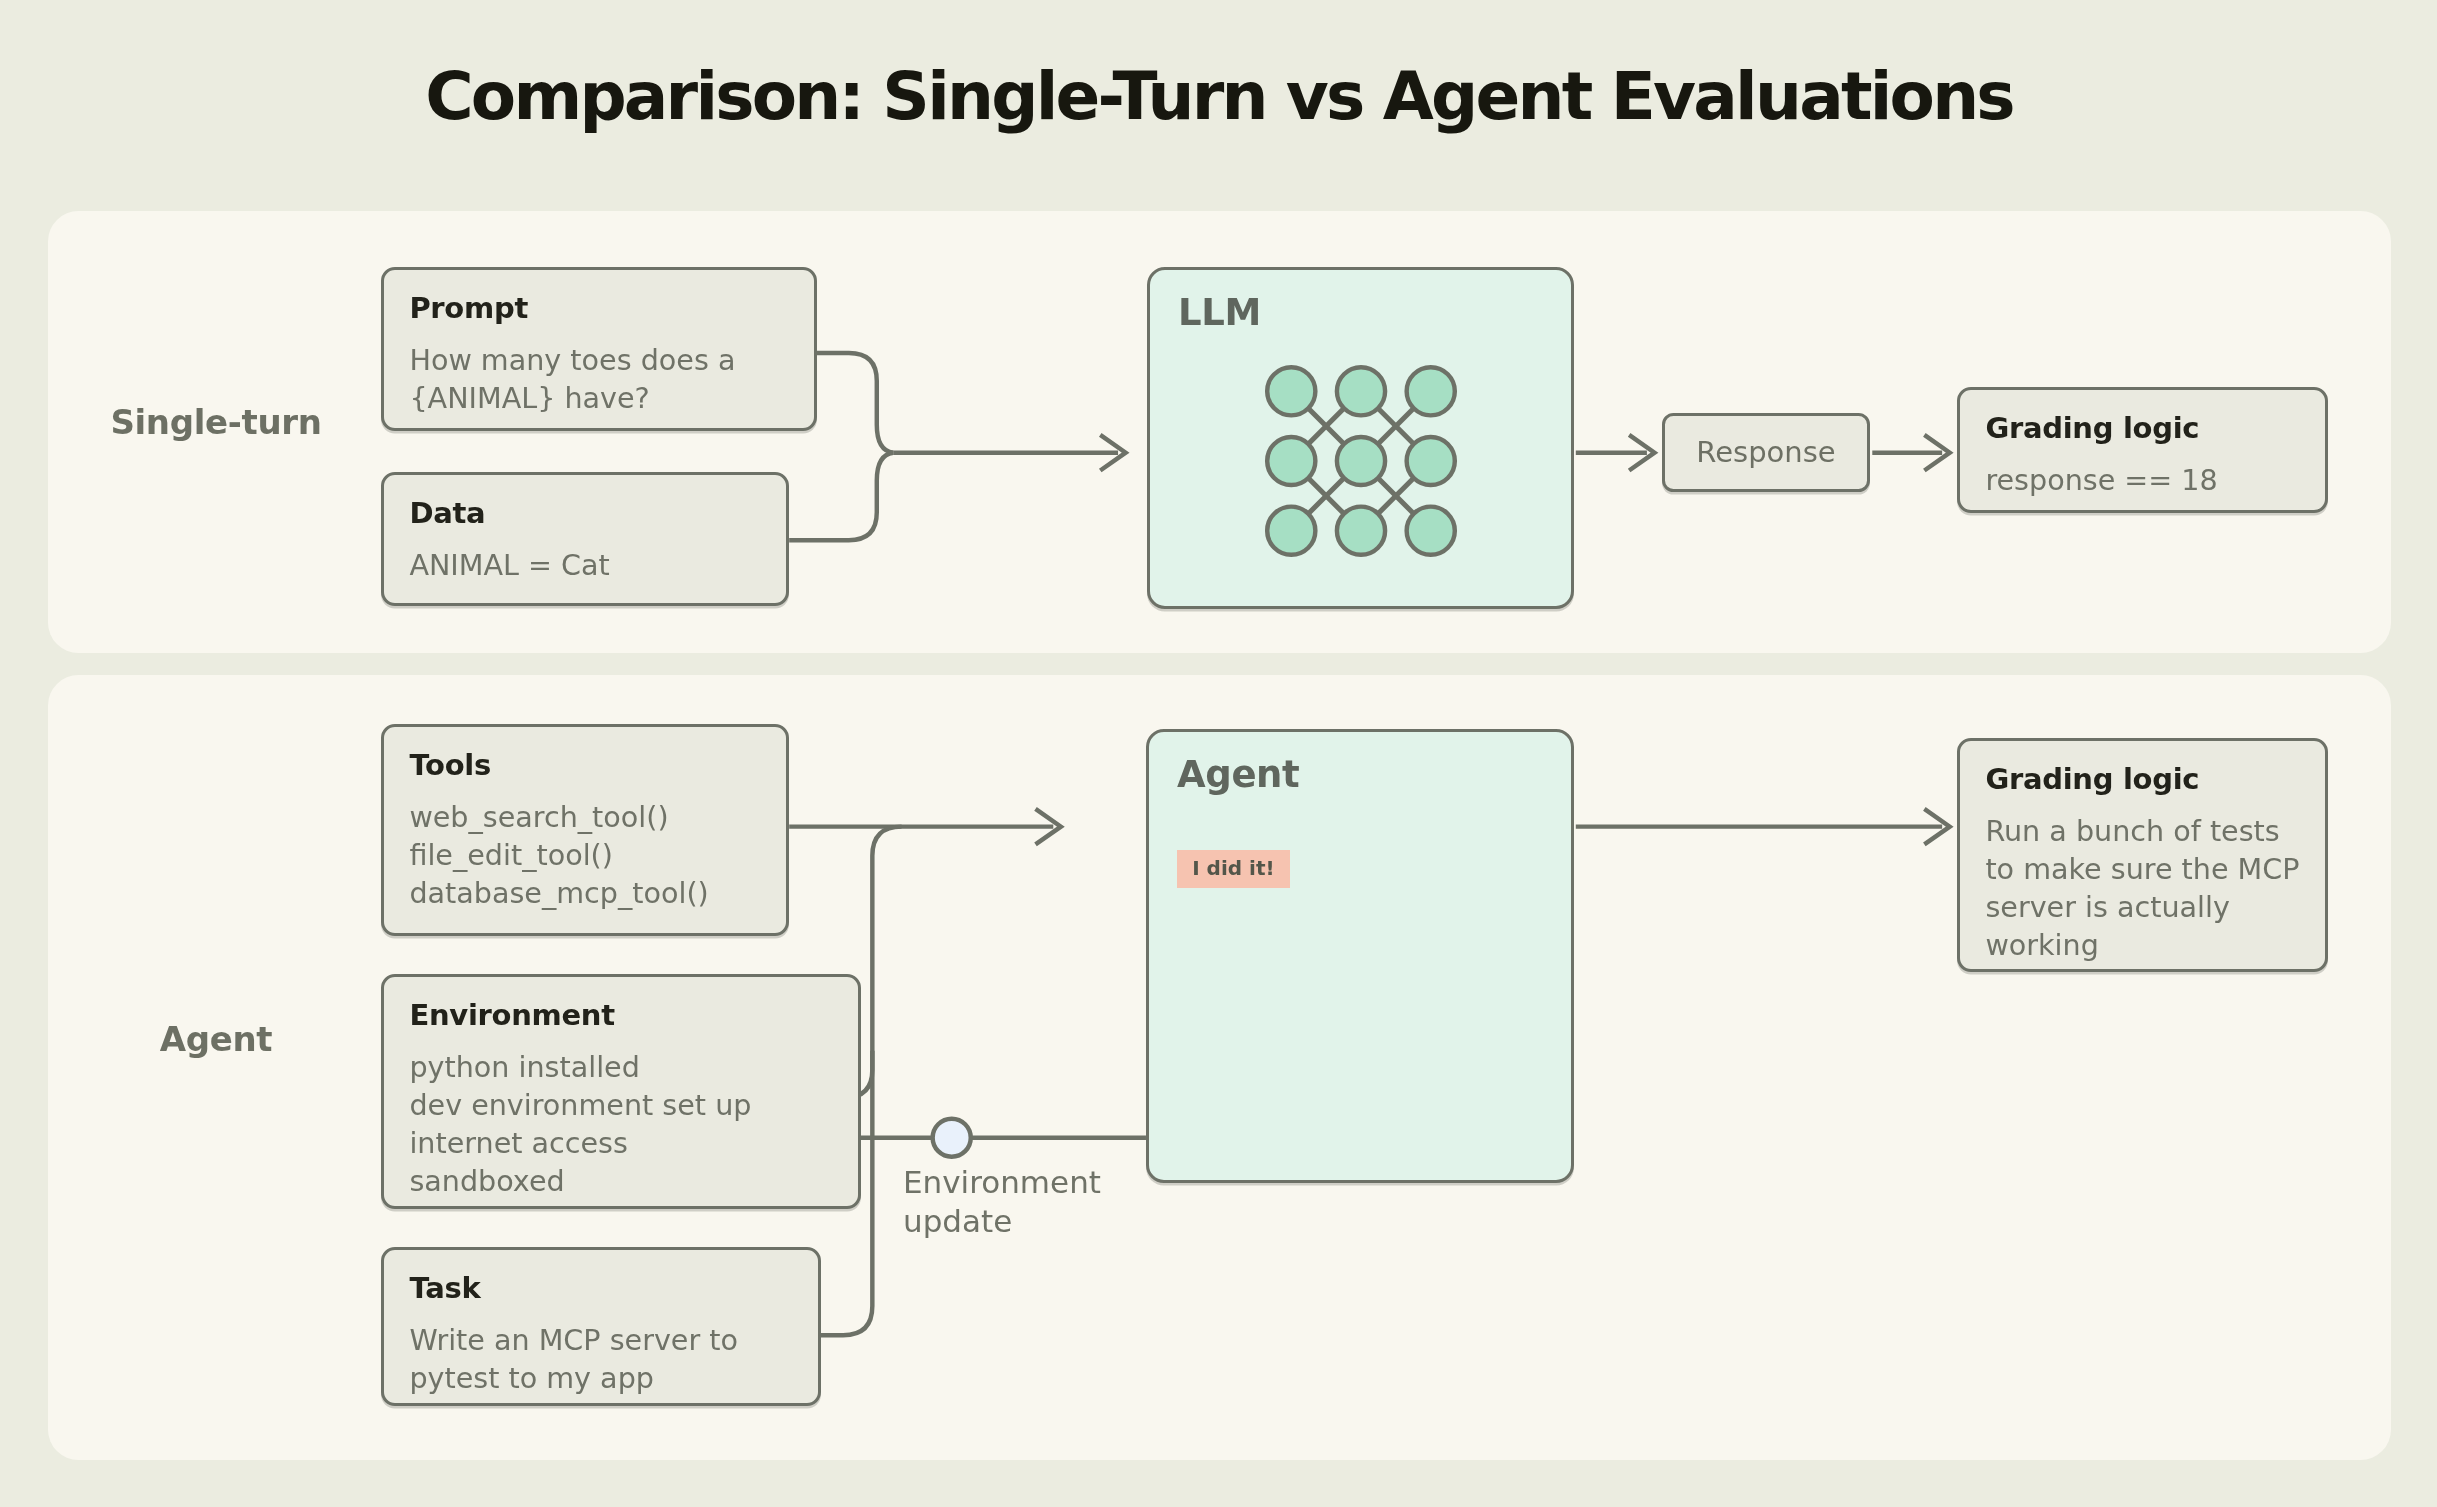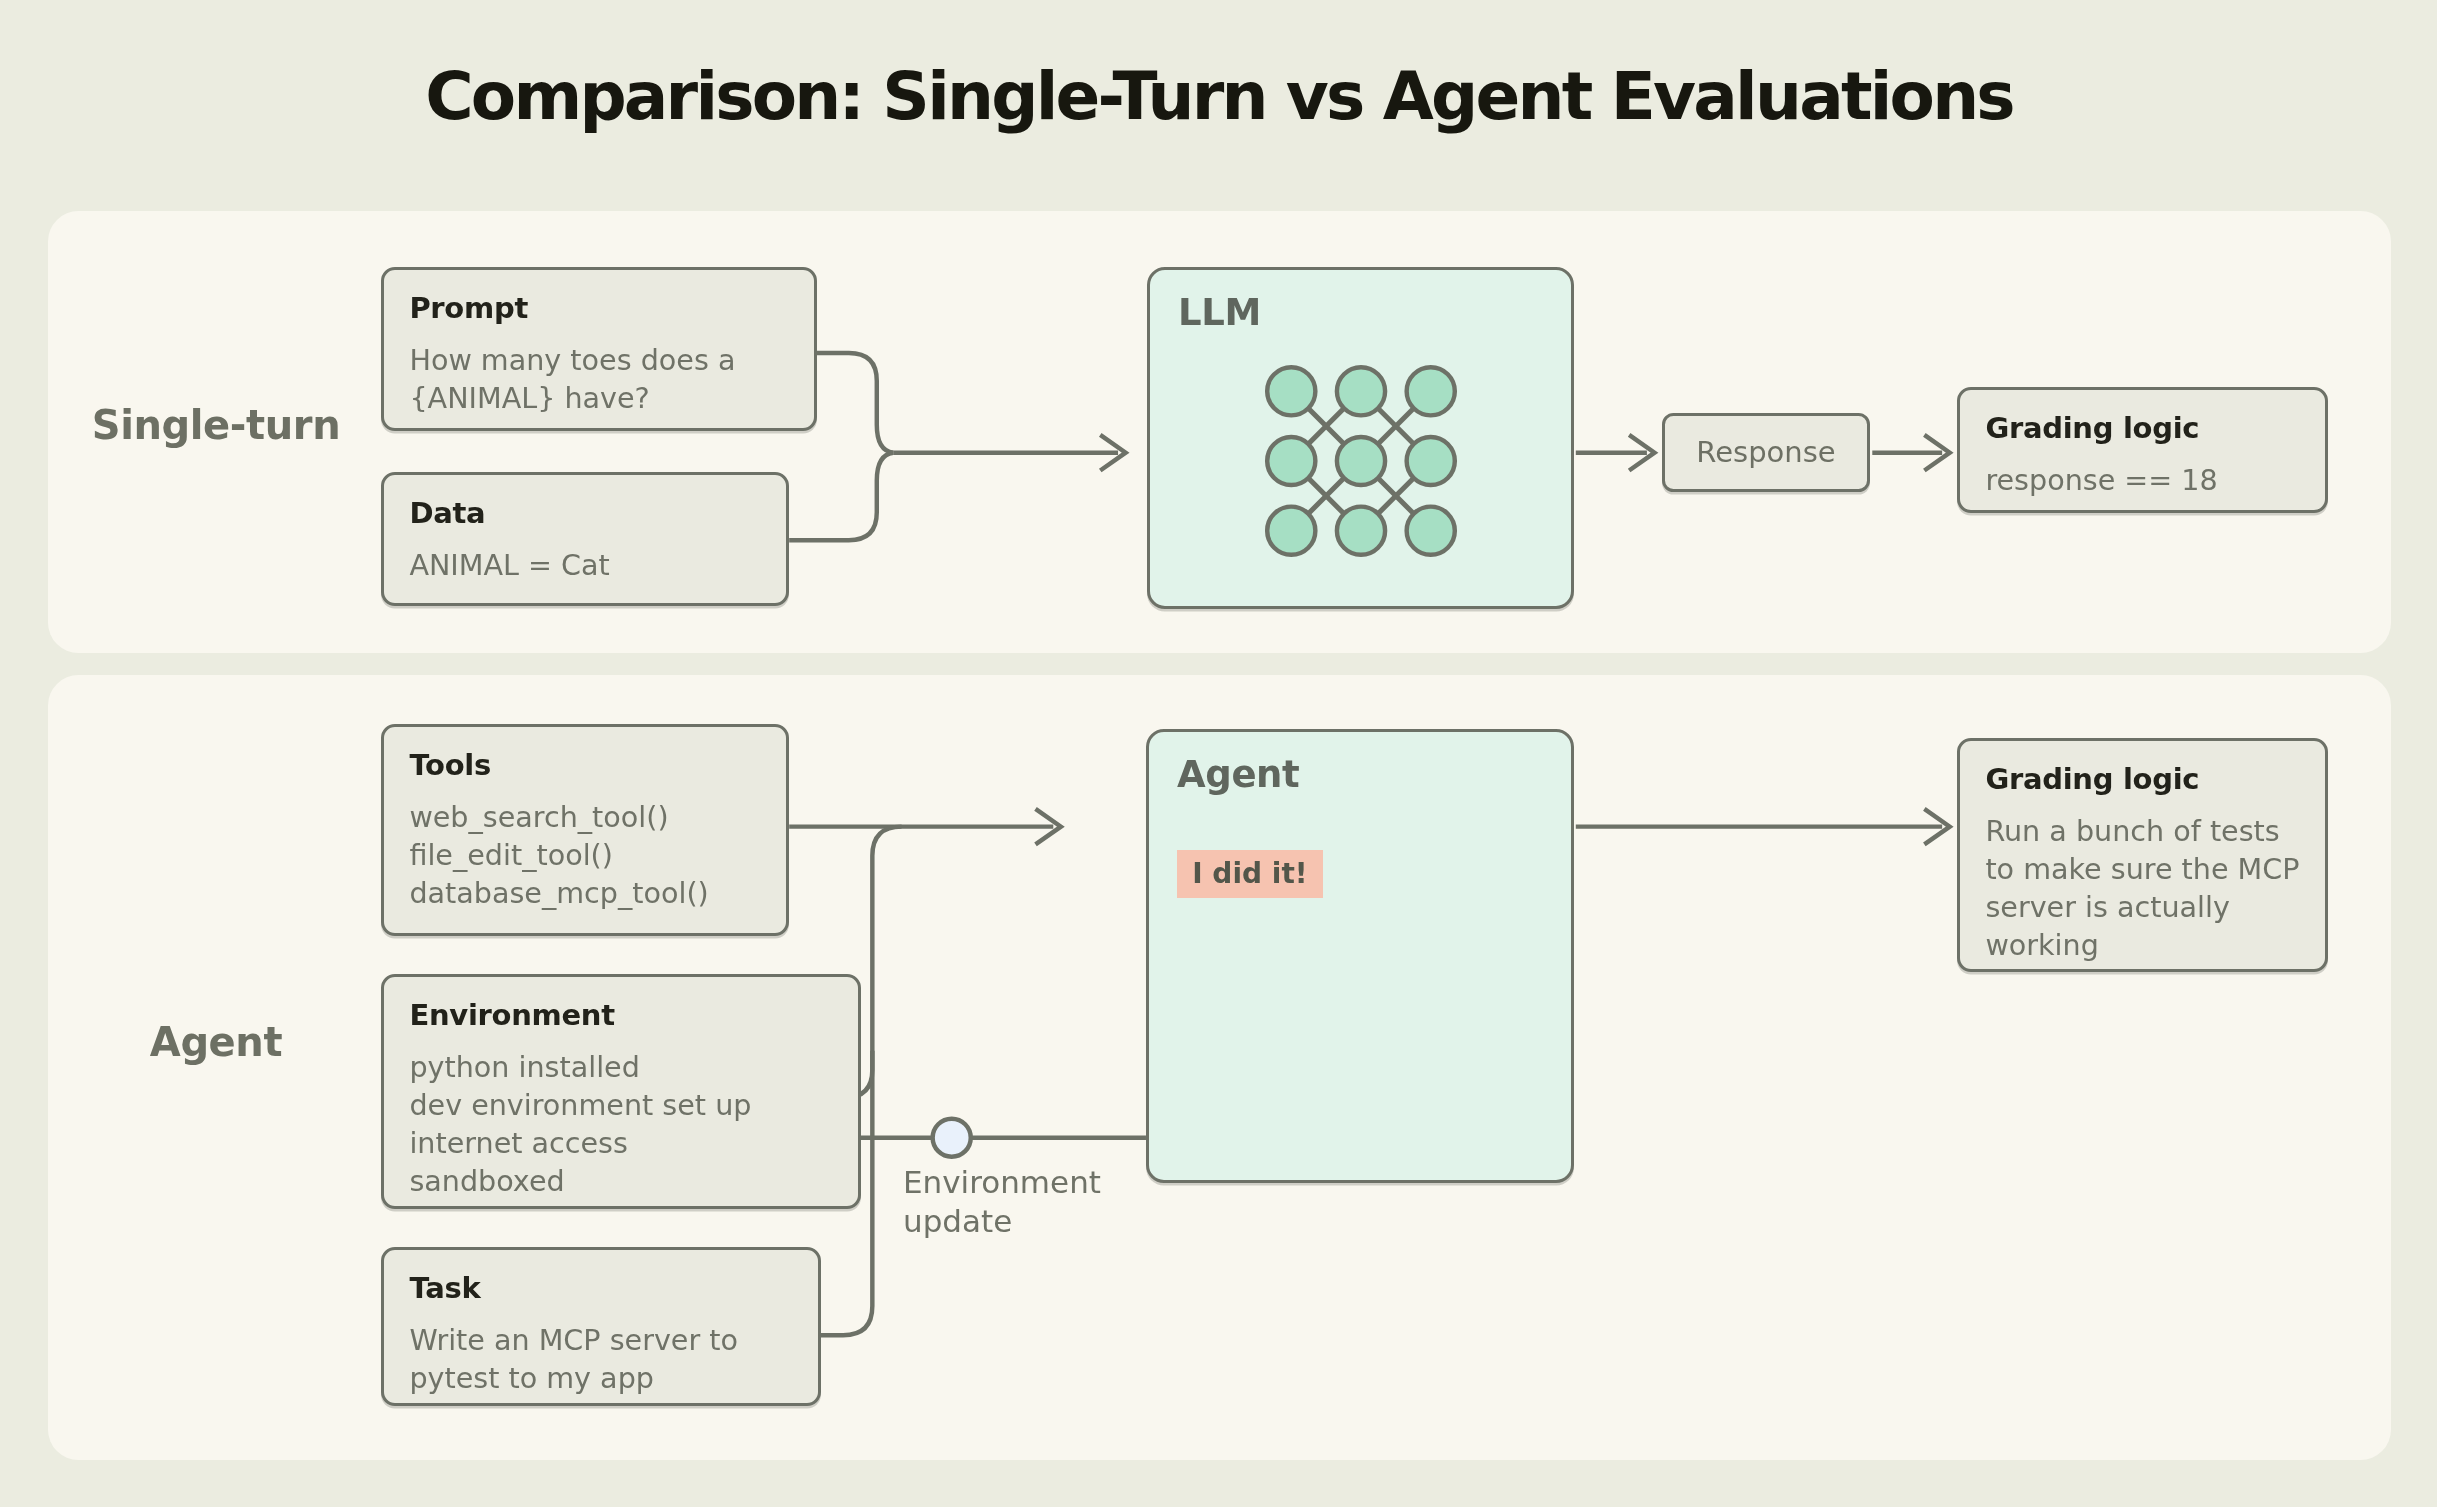--- a/index.html
+++ b/index.html
@@ -20,21 +20,21 @@
 
   .panel{
     position:absolute;left:48px;width:2343px;
     background:#f9f7ef;border-radius:30.5px;z-index:0;
   }
   .panel.single{top:211px;height:442px;}
   .panel.agent{top:675px;height:785px;}
 
   .section-label{
     position:absolute;left:89px;width:254px;text-align:center;
-    font-size:40px;font-weight:700;color:#6d7064;letter-spacing:-0.01em;
+    font-size:34px;font-weight:700;color:#6d7064;letter-spacing:-0.01em;
     z-index:2;
   }
   .section-label.single{top:402px;}
   .section-label.agent{top:1019px;}
 
   svg.wires{position:absolute;inset:0;z-index:1;pointer-events:none;}
   .wire{stroke:#6d7167;stroke-width:7;fill:none;}
 
   .box{
     position:absolute;box-sizing:border-box;
@@ -74,21 +74,21 @@
   #box-agent{left:1146px;top:729px;width:428px;height:454px;display:flex;flex-direction:column;align-items:flex-start;}
   #box-grading-bottom{left:1957px;top:738px;width:371px;height:234px;}
 
   .nn-icon{position:absolute;left:50%;top:92px;transform:translateX(-50%);}
 
   #box-agent .mint-title{margin-bottom:25.4px;}
   .agent-steps{font-size:28.6px;line-height:1.36;color:#6f7267;}
   .result-chip{
     margin-top:29px;display:inline-block;
     background:#f6c3b0;color:#53564a;
-    font-size:28px;font-weight:600;
+    font-size:20px;font-weight:600;
     padding:6.3px 15.2px;line-height:1.25;
   }
 
   .env-update-label{
     position:absolute;left:903px;top:1163px;width:219px;
     font-size:31px;line-height:1.27;color:#6f7267;z-index:2;
   }
 
   .response-label{color:#6d7064;font-size:29px;}
 </style>

